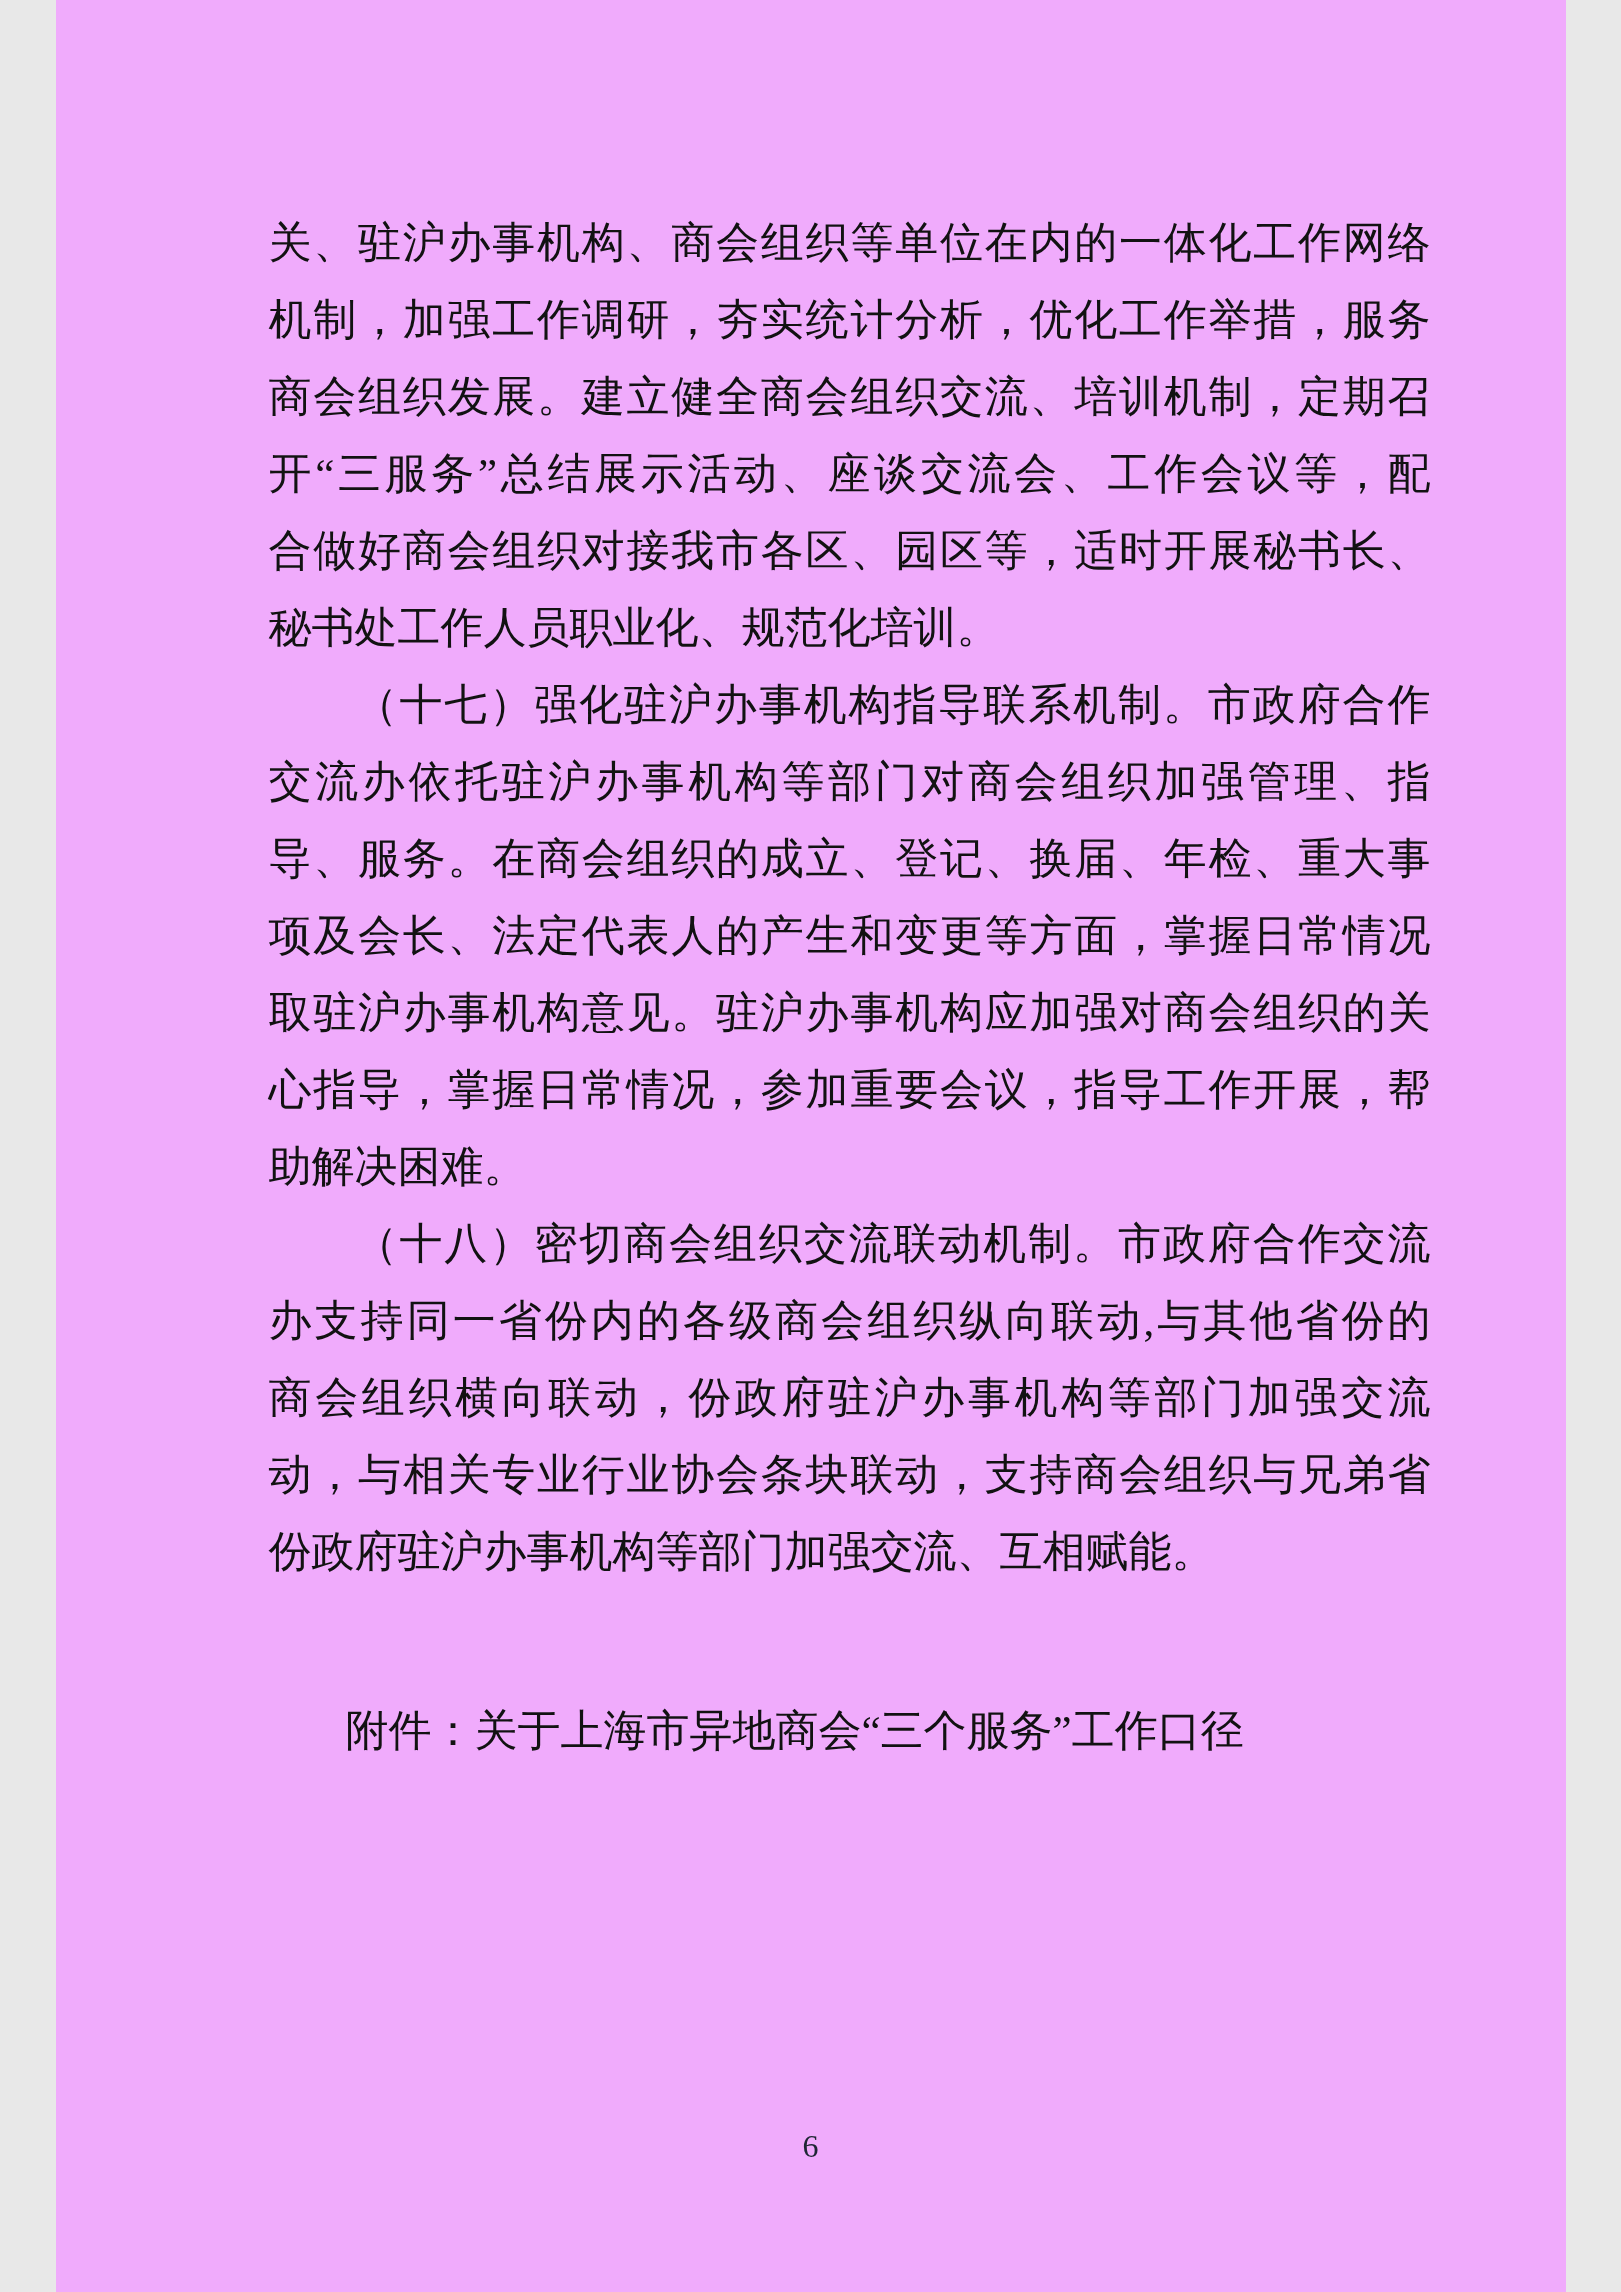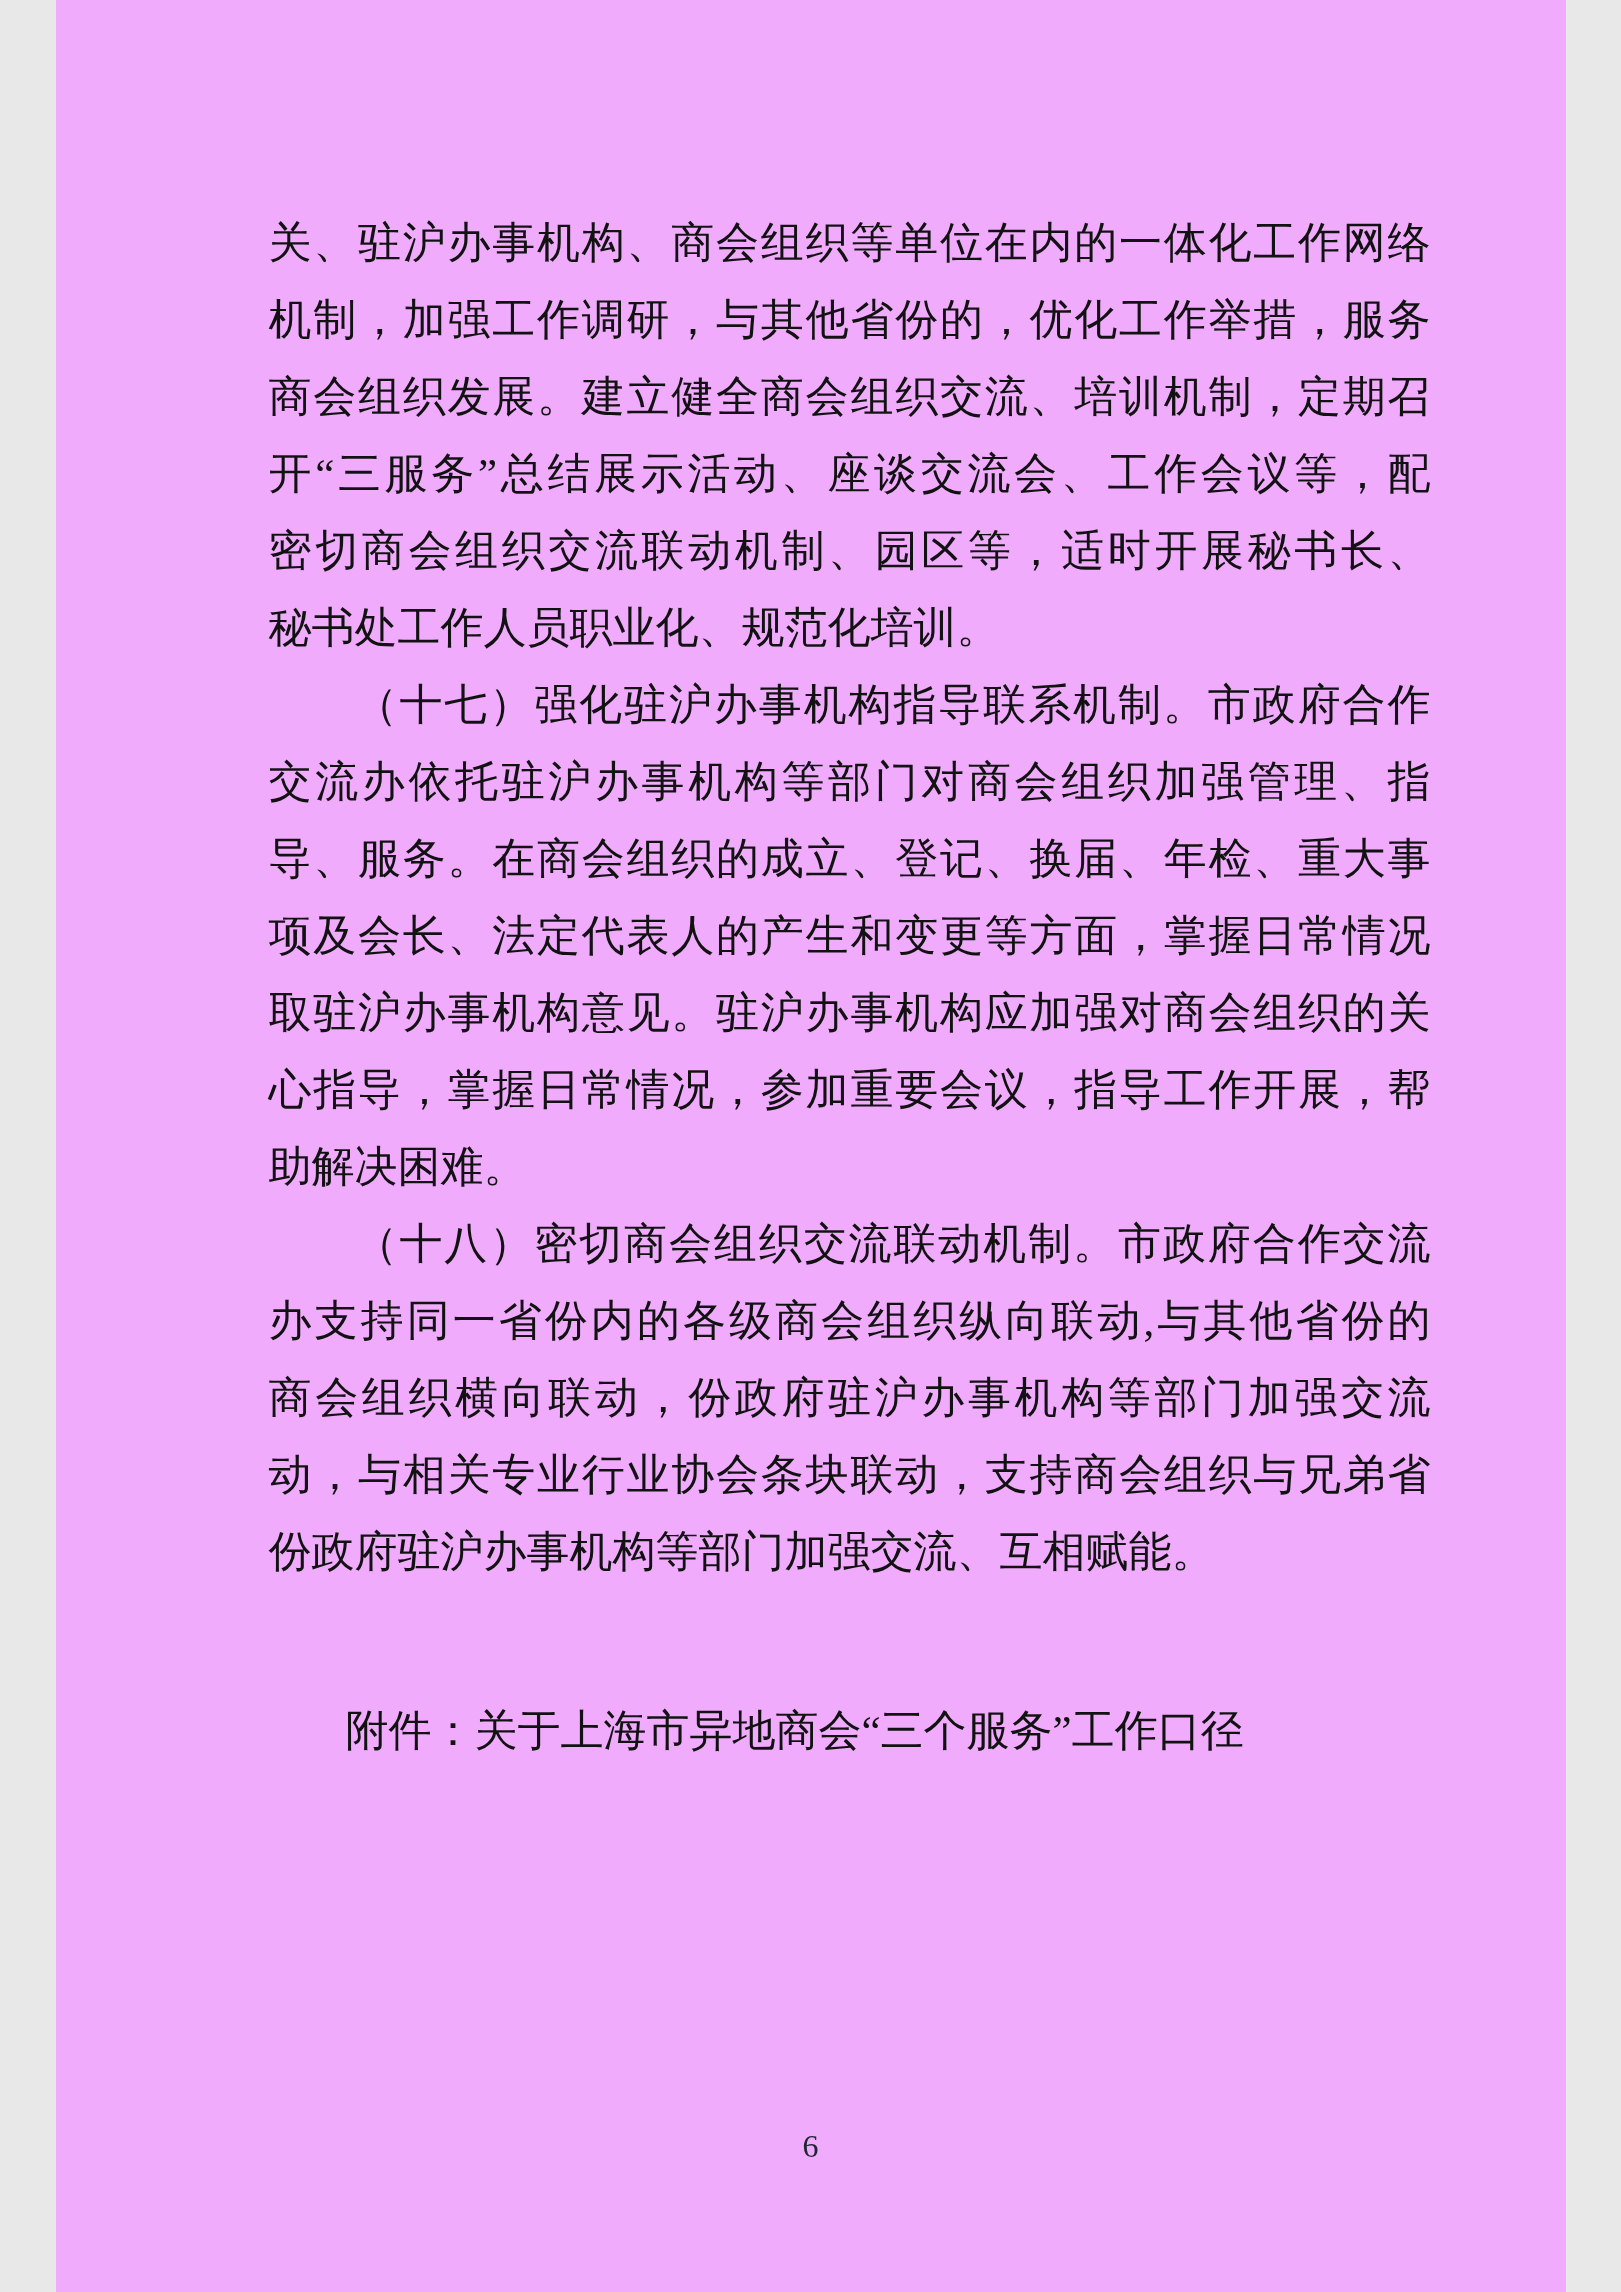--- a/index.html
+++ b/index.html
@@ -74,24 +74,24 @@
 </style>
 </head>
 <body>
 
 <div class="page">
 
   <div class="text-block">
 
     <div class="para">
       <div class="jline">关、驻沪办事机构、商会组织等单位在内的一体化工作网络</div>
-      <div class="jline">机制，加强工作调研，与其他省份的，优化工作举措，服务</div>
+      <div class="jline">机制，加强工作调研，夯实统计分析，优化工作举措，服务</div>
       <div class="jline">商会组织发展。建立健全商会组织交流、培训机制，定期召</div>
       <div class="jline">开“三服务”总结展示活动、座谈交流会、工作会议等，配</div>
-      <div class="jline">密切商会组织交流联动机制、园区等，适时开展秘书长、</div>
+      <div class="jline">合做好商会组织对接我市各区、园区等，适时开展秘书长、</div>
       <div class="lline">秘书处工作人员职业化、规范化培训。</div>
     </div>
 
     <div class="para">
       <div class="jline indent">（十七）强化驻沪办事机构指导联系机制。市政府合作</div>
       <div class="jline">交流办依托驻沪办事机构等部门对商会组织加强管理、指</div>
       <div class="jline">导、服务。在商会组织的成立、登记、换届、年检、重大事</div>
       <div class="jline">项及会长、法定代表人的产生和变更等方面，掌握日常情况</div>
       <div class="jline">取驻沪办事机构意见。驻沪办事机构应加强对商会组织的关</div>
       <div class="jline">心指导，掌握日常情况，参加重要会议，指导工作开展，帮</div>

